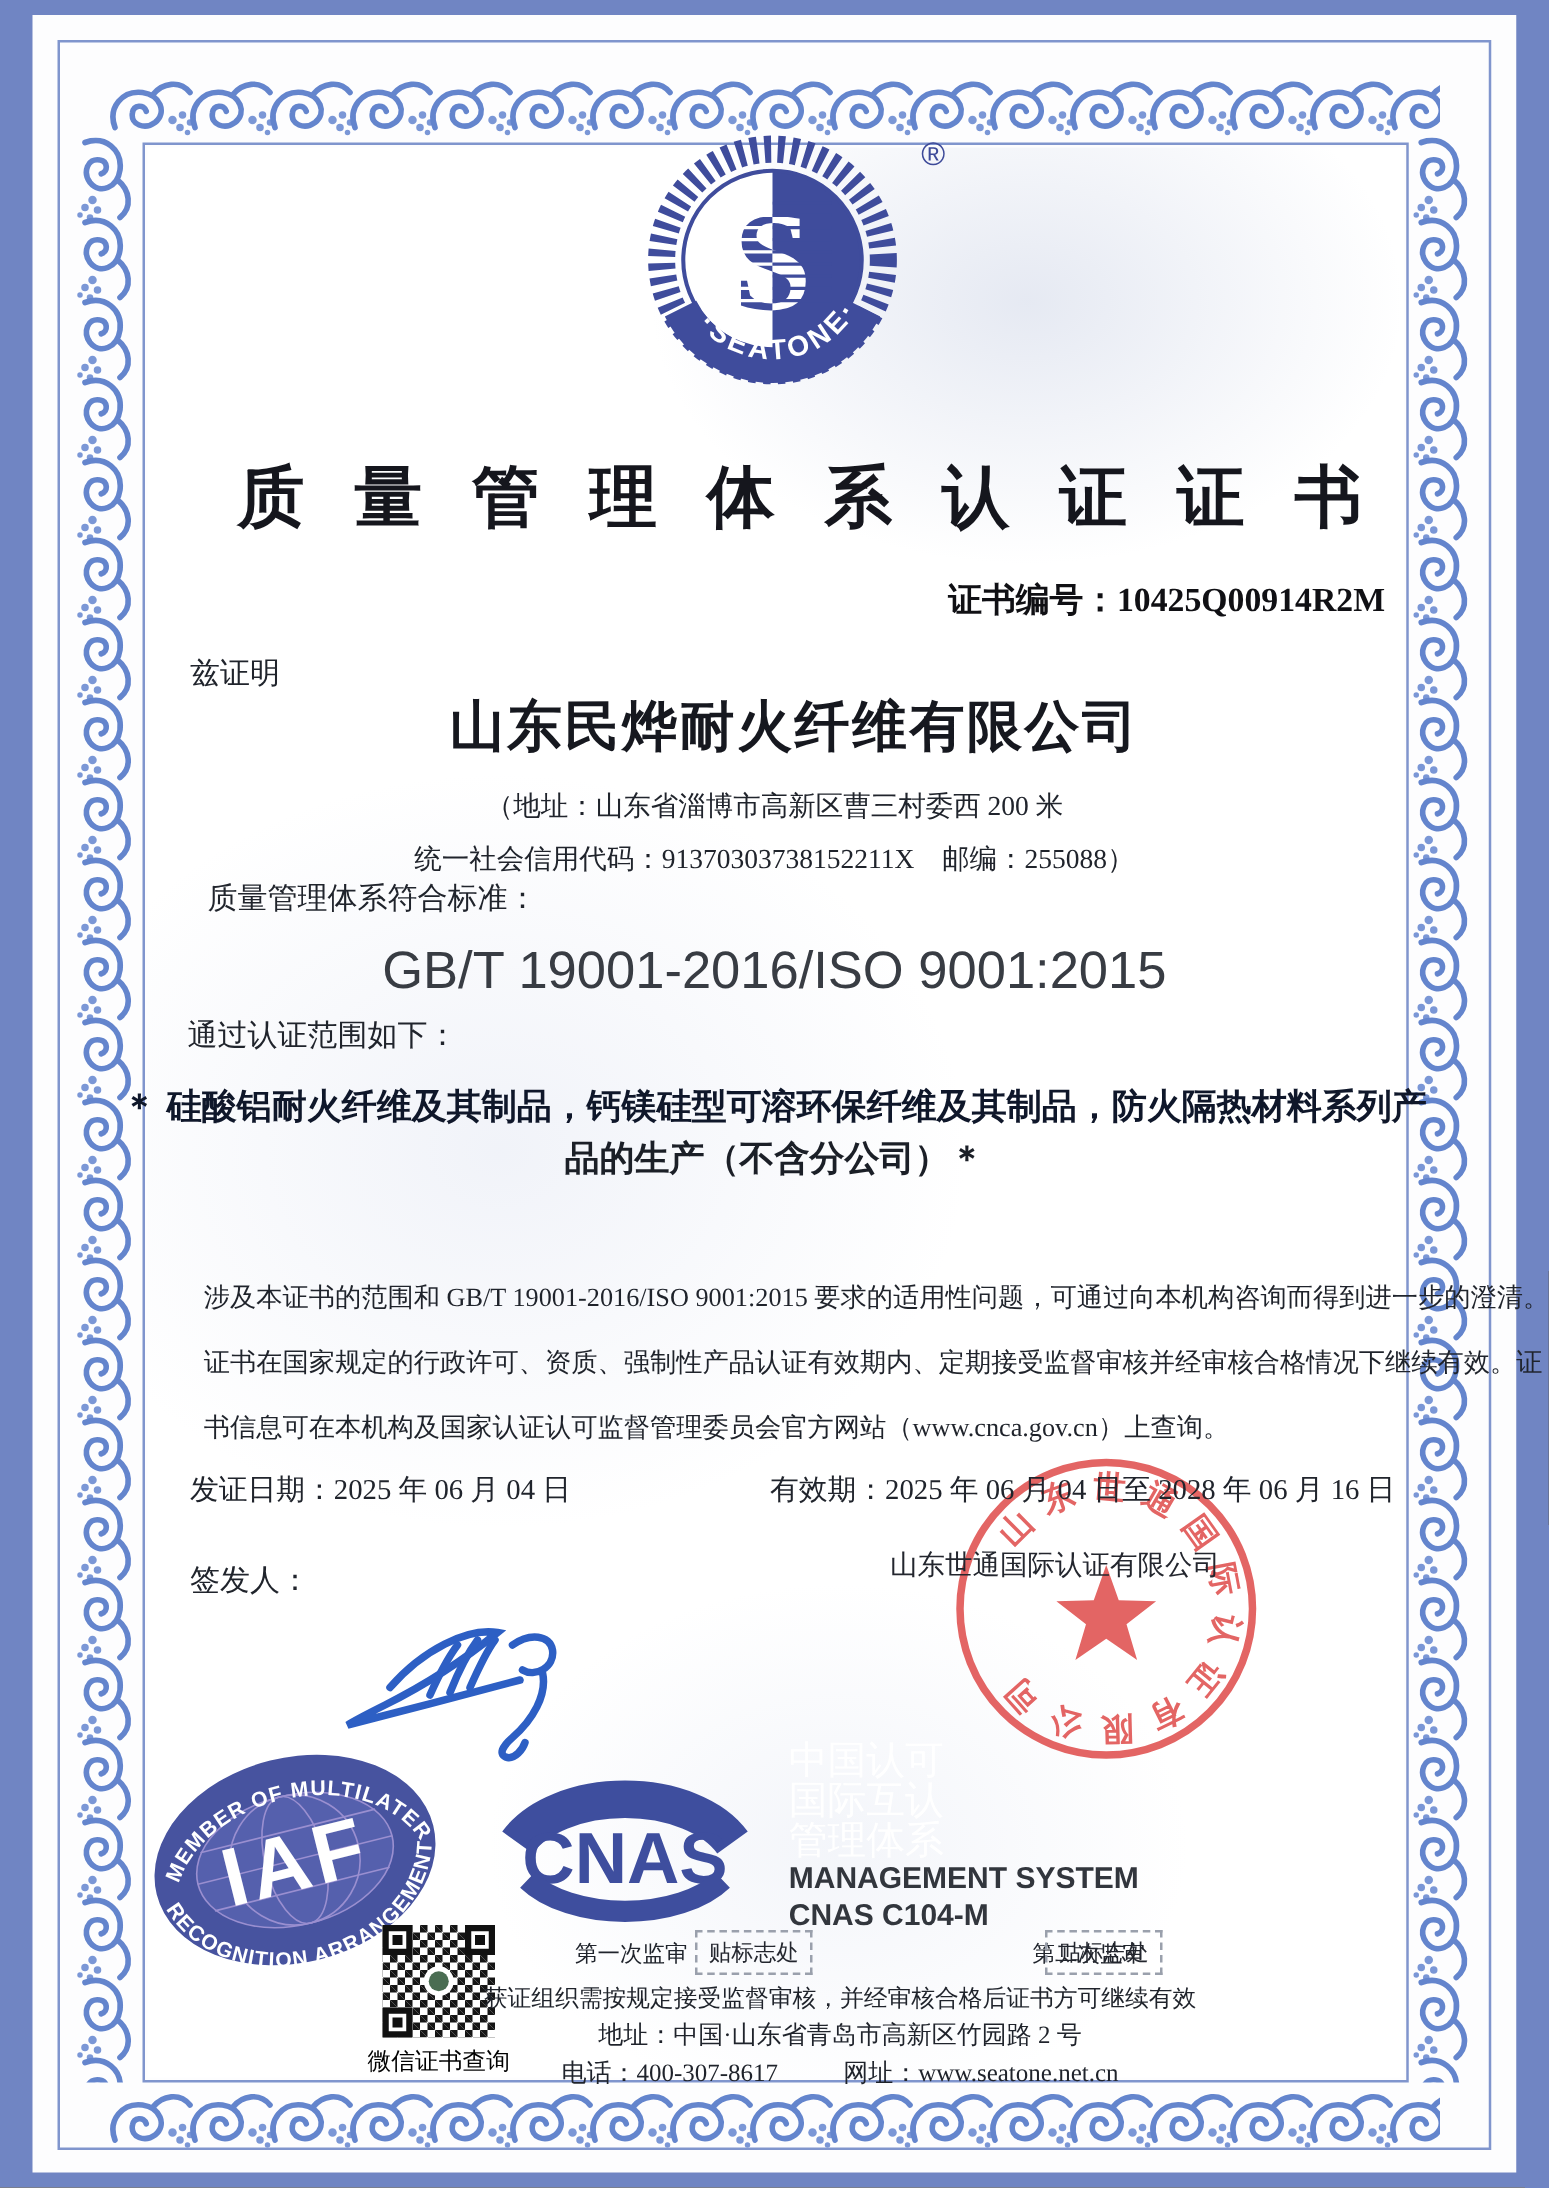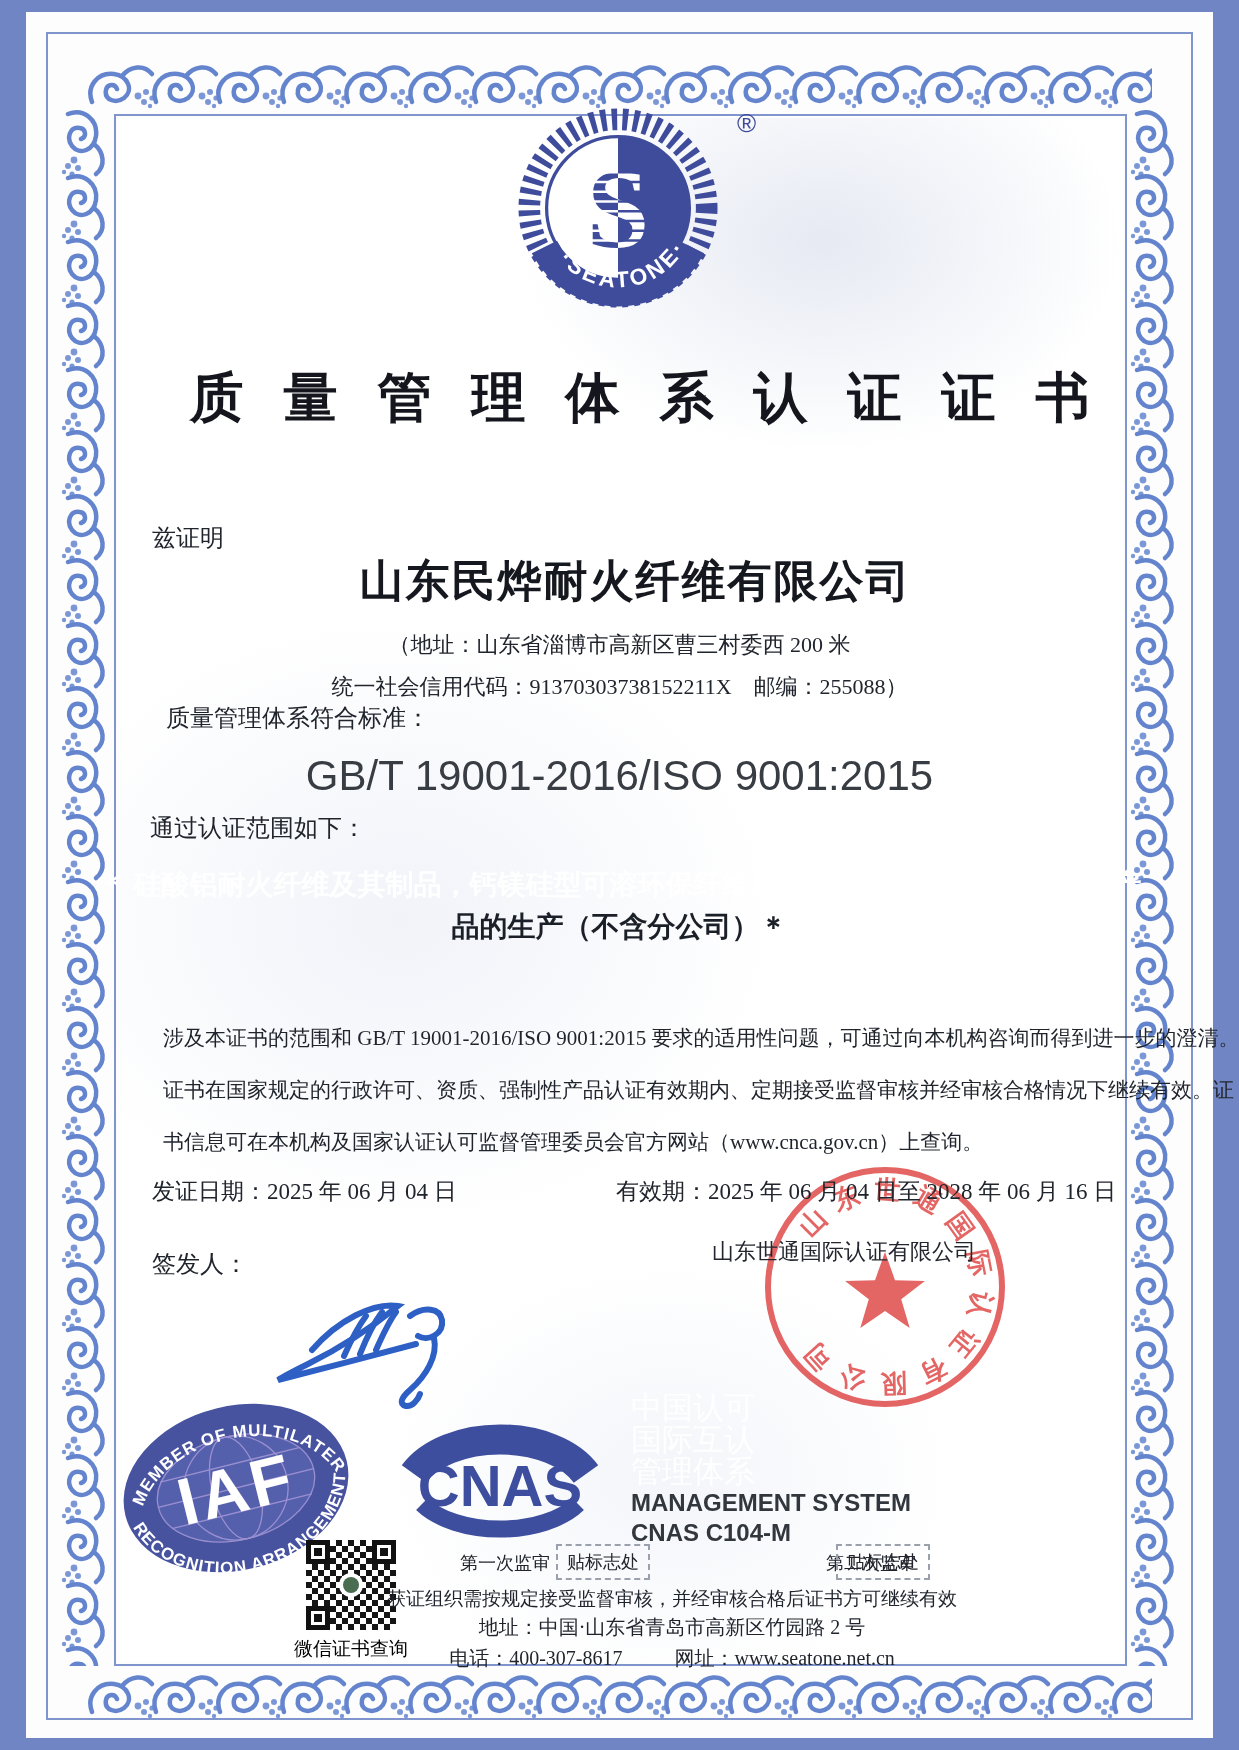--- a/index.html
+++ b/index.html
@@ -19,21 +19,21 @@
   .ctr{left:0;width:1239px;text-align:center;}
   .title{top:362px;font-size:54px;font-weight:600;color:#15161d;letter-spacing:40px;padding-left:40px;}
   .certno{top:462px;right:131px;font-size:27px;font-weight:bold;color:#101014;}
   .certify{left:152px;top:522px;font-size:24px;}
   .company{top:552px;font-size:44px;font-weight:bold;color:#16181f;font-family:"Liberation Sans","DejaVu Sans",sans-serif;letter-spacing:2px;padding-left:16px;}
   .addr{top:630px;font-size:22px;}
   .credit{top:672px;font-size:22px;}
   .stdlabel{left:166px;top:702px;font-size:24px;}
   .standard{top:752px;font-size:42px;color:#383c43;font-family:"Liberation Sans","DejaVu Sans",sans-serif;}
   .scopelabel{left:150px;top:812px;font-size:24px;}
-  .scope1{top:866px;font-size:28px;font-weight:bold;color:#ffffff;font-family:"Liberation Sans","DejaVu Sans",sans-serif;}
+  .scope1{top:866px;font-size:28px;font-weight:bold;color:#0f172a;font-family:"Liberation Sans","DejaVu Sans",sans-serif;}
   .scope2{top:908px;font-size:28px;font-weight:bold;color:#1b1f27;font-family:"Liberation Sans","DejaVu Sans",sans-serif;}
   .note{left:152px;width:944px;font-size:21px;color:#1f232b;white-space:nowrap;margin-left:11px;}
   .n1{top:1024px;} .n2{top:1076px;} .n3{top:1128px;}
   .issue{left:152px;top:1176px;font-size:23px;}
   .valid{left:616px;top:1176px;font-size:23px;z-index:3;}
   .issuer{left:712px;top:1237px;font-size:22px;color:#23262e;z-index:3;}
   .signer{left:152px;top:1248px;font-size:24px;}
   .sig{left:248px;top:1272px;z-index:2;}
   .stamp{left:760px;top:1162px;z-index:1;}
   .iaf{left:110px;top:1388px;}
@@ -231,20 +231,21 @@
       </g>
     </g>
     <path d="M32 134 A 76 76 0 0 0 168 134" fill="none" stroke="#3f4c9c" stroke-width="26"></path>
     <text font-family="Liberation Sans, DejaVu Sans, sans-serif" font-weight="bold" font-size="21" fill="#ffffff" letter-spacing="3">
       <textPath href="#seatArc" startOffset="8%">·SEATONE·</textPath>
     </text>
   </svg>
   <div class="abs regmark">®</div>
 
   <div class="abs ctr title">质量管理体系认证证书</div>
+  <div class="abs certno"><span>证书编号：</span><span>10425Q00914R2M</span></div>
 
   <div class="abs certify">兹证明</div>
   <div class="abs ctr company">山东民烨耐火纤维有限公司</div>
   <div class="abs ctr addr">（地址：山东省淄博市高新区曹三村委西 200 米</div>
   <div class="abs ctr credit">统一社会信用代码：91370303738152211X　邮编：255088）</div>
 
   <div class="abs stdlabel">质量管理体系符合标准：</div>
   <div class="abs ctr standard">GB/T 19001-2016/ISO 9001:2015</div>
 
   <div class="abs scopelabel">通过认证范围如下：</div>

